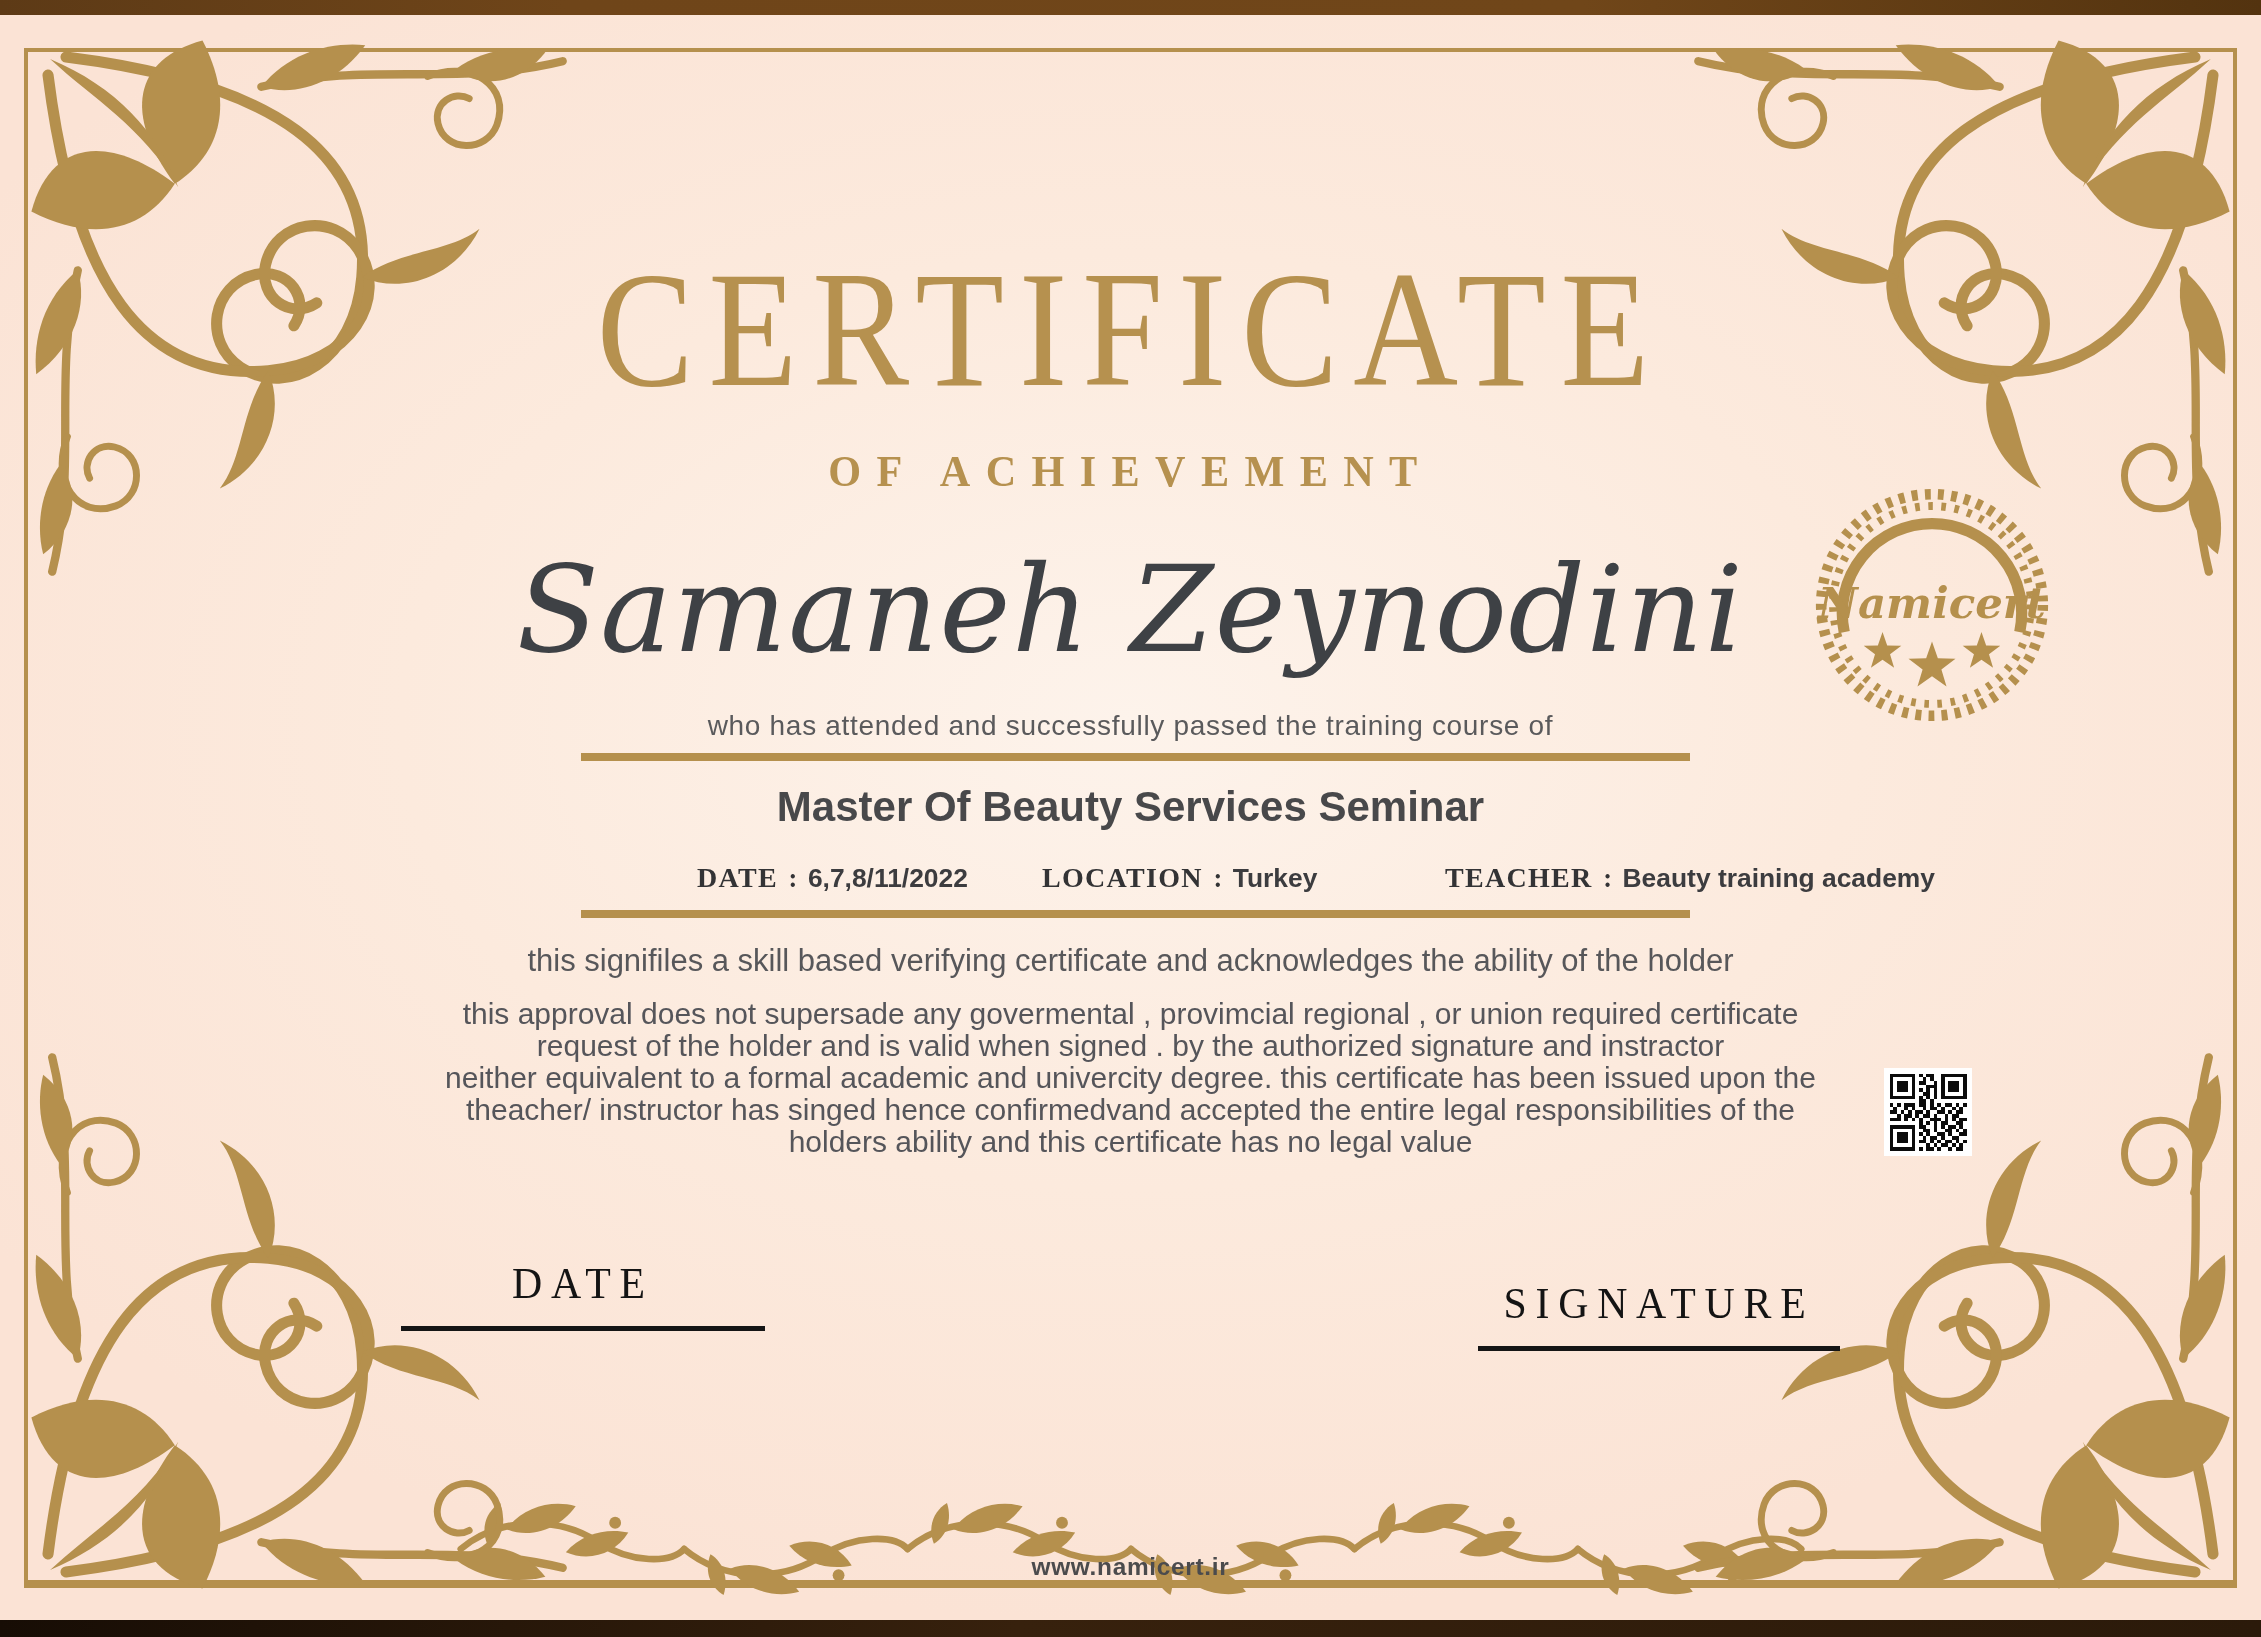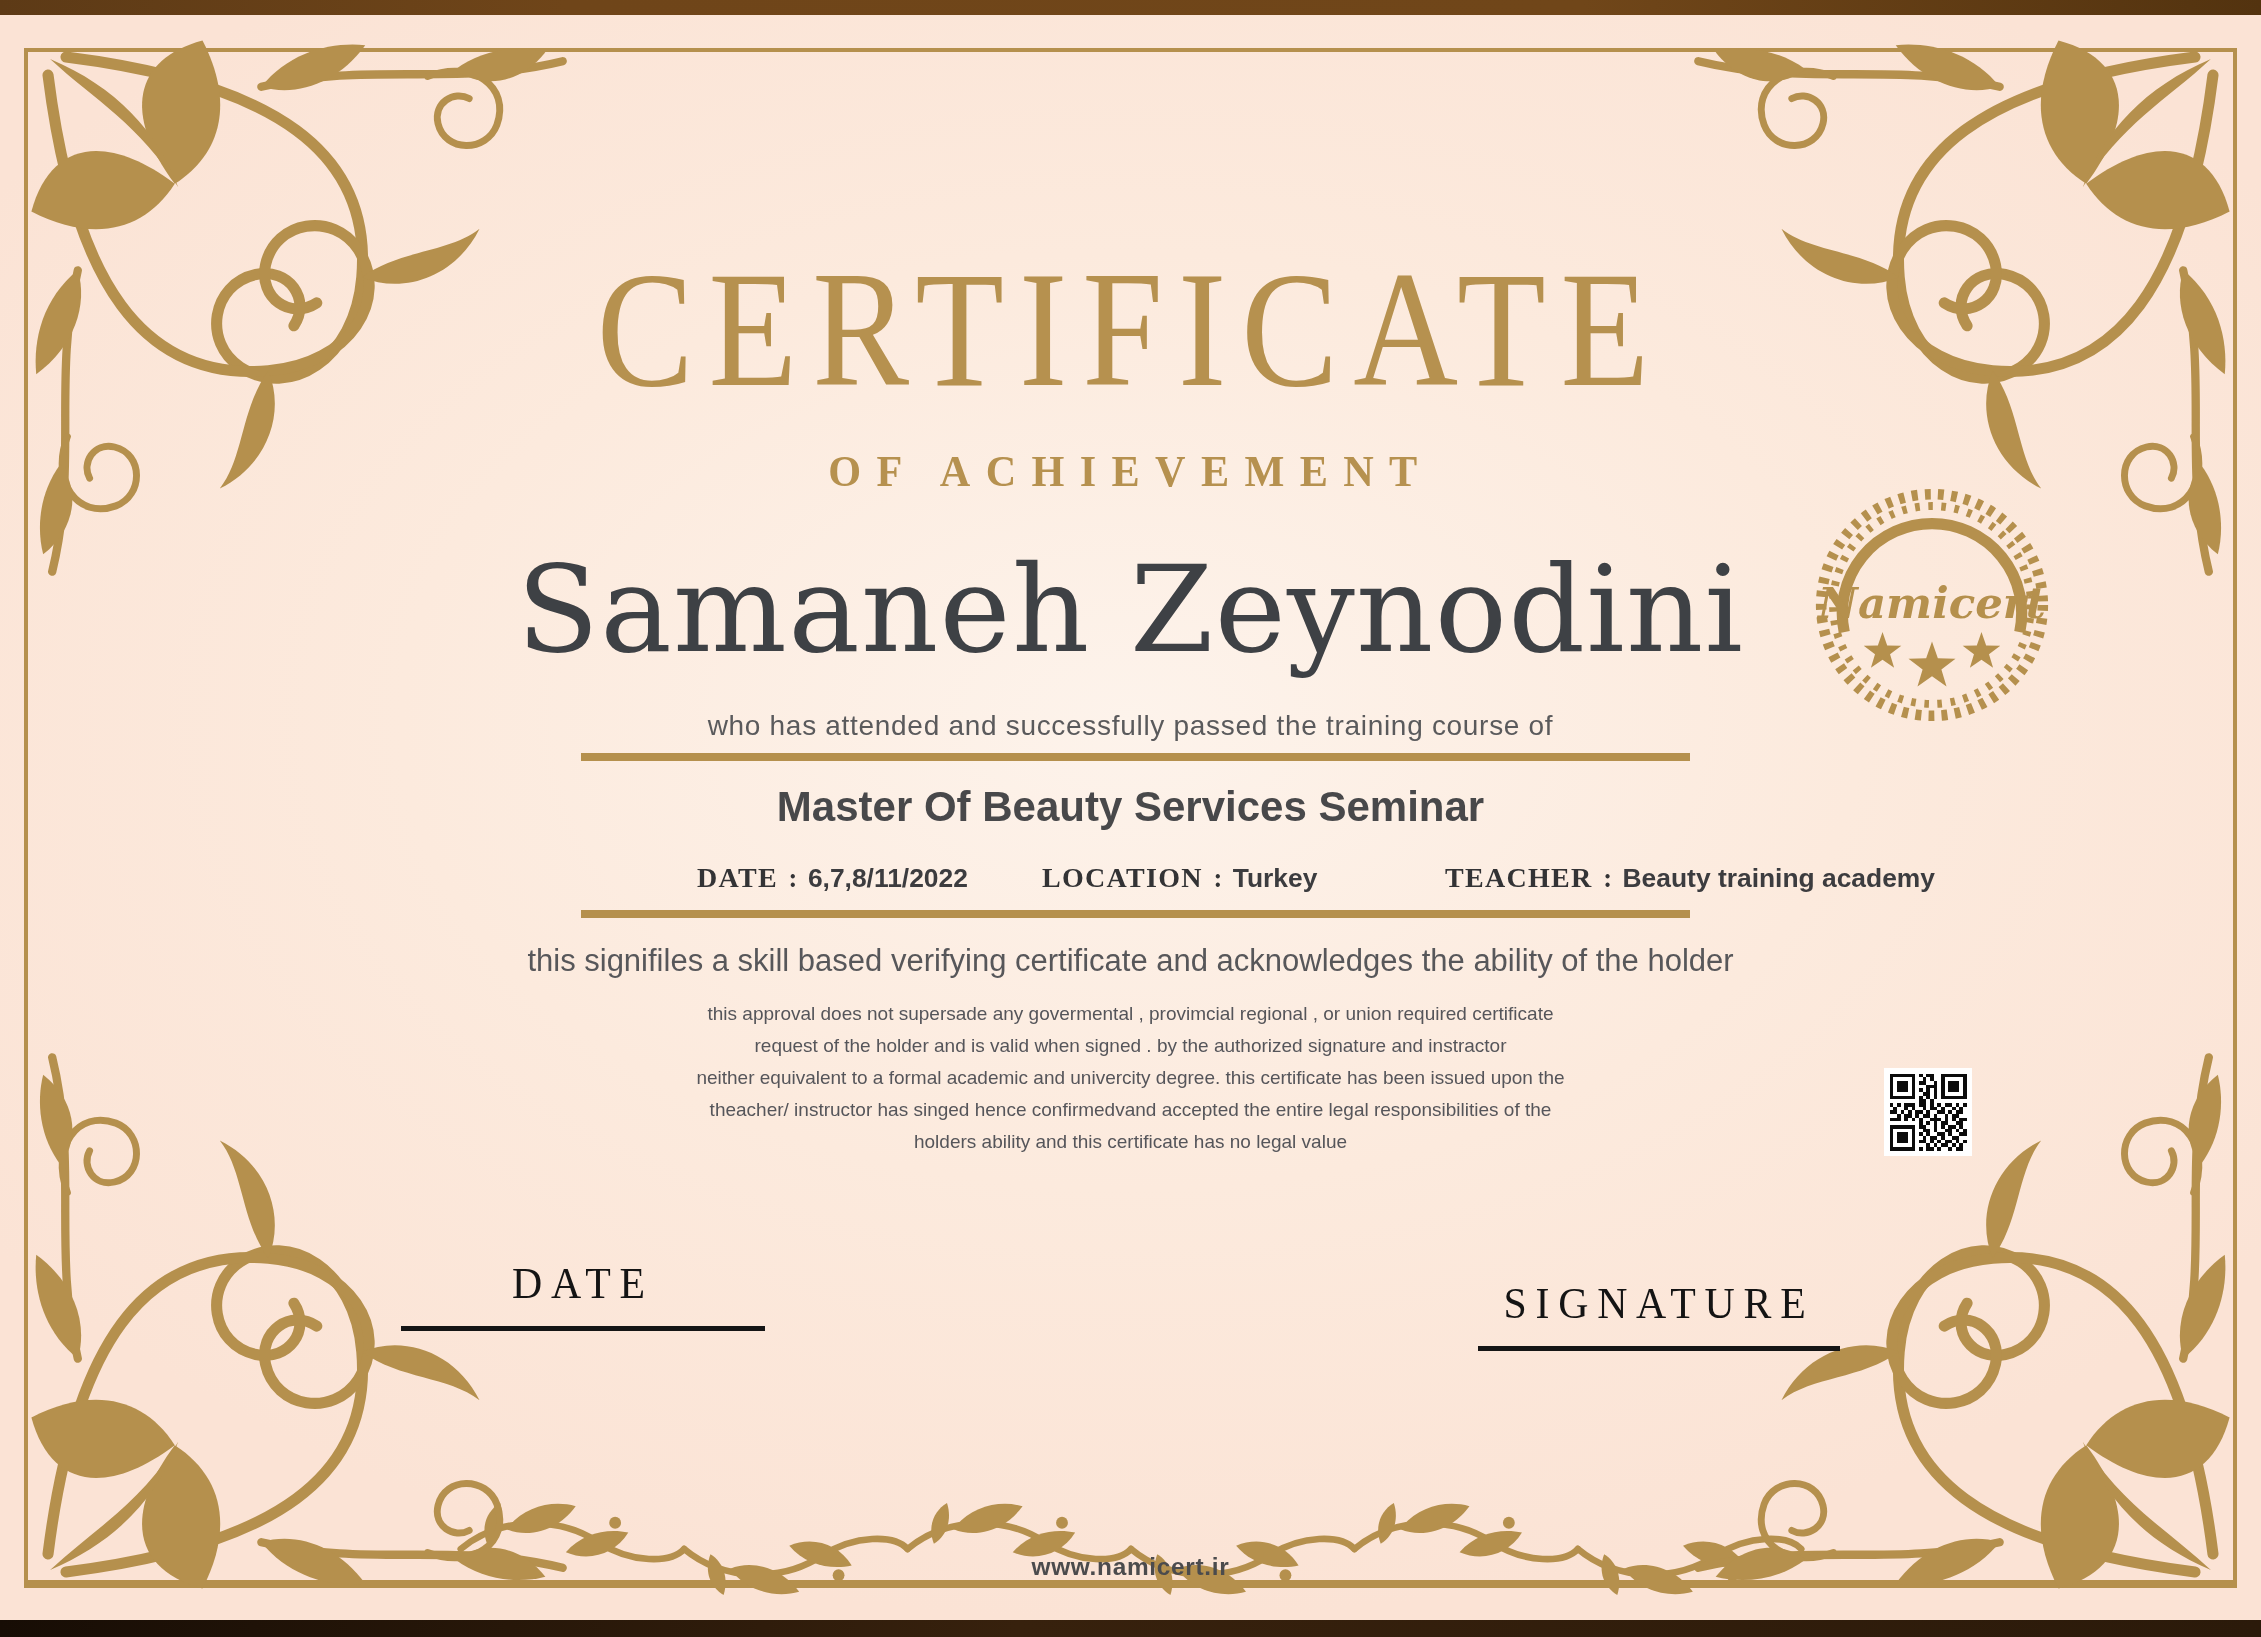--- a/index.html
+++ b/index.html
@@ -26,34 +26,34 @@
   .corner.br{right:12px;bottom:29px;transform:scale(-1,-1);}
   .garland{position:absolute;left:50%;transform:translateX(-50%);bottom:42px;width:1386px;height:92px;z-index:1;}
   
   .seal{position:absolute;left:1806px;top:479px;width:252px;height:252px;z-index:3;}
   
   .txt{position:absolute;left:0;right:0;text-align:center;z-index:4;}
   .title{top:243px;font-family:"Liberation Serif",serif;font-size:165px;line-height:1.05;
     color:#b6914f;letter-spacing:17px;transform:scaleX(0.88);font-weight:400;}
   .subtitle{top:446px;font-family:"Liberation Serif",serif;font-size:44px;font-weight:700;
     color:#b6914f;letter-spacing:16px;transform:scaleX(0.96);}
-  .name{top:540px;font-family:"DejaVu Serif",serif;font-size:120px;
+  .name{top:540px;font-family:"DejaVu Serif",serif;font-style:italic;font-size:120px;
     color:#3e4145;letter-spacing:1.3px;}
   .intro{top:710px;font-size:28px;color:#5a5a5c;letter-spacing:0.7px;}
   .rule{position:absolute;left:581px;width:1109px;height:8px;background:#b5904d;z-index:4;}
   .rule1{top:753px;}
   .rule2{top:910px;}
   .course{top:783px;font-size:42px;font-weight:700;color:#48484a;text-align:center;}
   .meta{position:absolute;top:862px;white-space:nowrap;z-index:4;}
   .meta .label{font-family:"Liberation Serif",serif;font-weight:600;font-size:28px;color:#333335;letter-spacing:1.3px;}
   .meta .colon{font-family:"Liberation Serif",serif;font-weight:600;font-size:26.4px;color:#333335;margin:0 10.6px;}
   .meta .value{font-weight:700;font-size:26.4px;color:#3c3c3f;}
   .meta-date{left:697px;} .meta-location{left:1042px;text-align:center;} .meta-teacher{left:1445px;}
   .signifies{top:943px;font-size:31px;color:#57575a;}
-  .legal{top:998px;font-size:19px;line-height:32px;color:#55555a;}
+  .legal{top:998px;font-size:30px;line-height:32px;color:#55555a;}
   
   .qr{position:absolute;left:1884px;top:1068px;width:88px;height:88px;background:#ffffff;
     z-index:4;display:flex;align-items:center;justify-content:center;}
   .qr-grid{display:grid;grid-template-columns:repeat(21,1fr);grid-template-rows:repeat(21,1fr);
     width:77px;height:77px;}
   .qr-grid div.on{background:#0b0b0b;}
   
   .signoff{position:absolute;top:1258px;text-align:center;z-index:4;}
   .signoff .soff-label{font-family:"Liberation Serif",serif;font-size:44px;color:#141414;
     letter-spacing:9.2px;transform:scaleX(0.95);}

